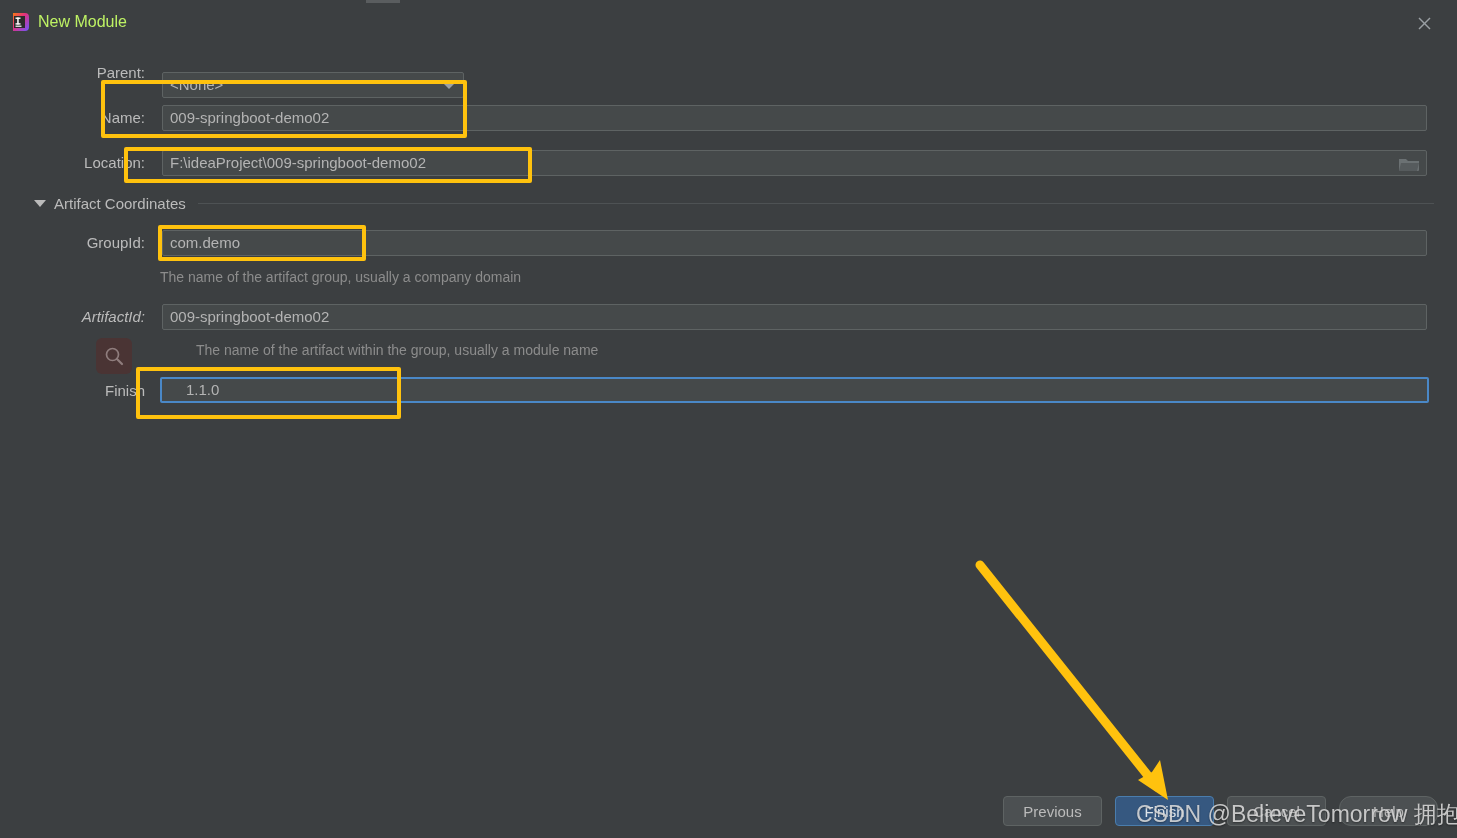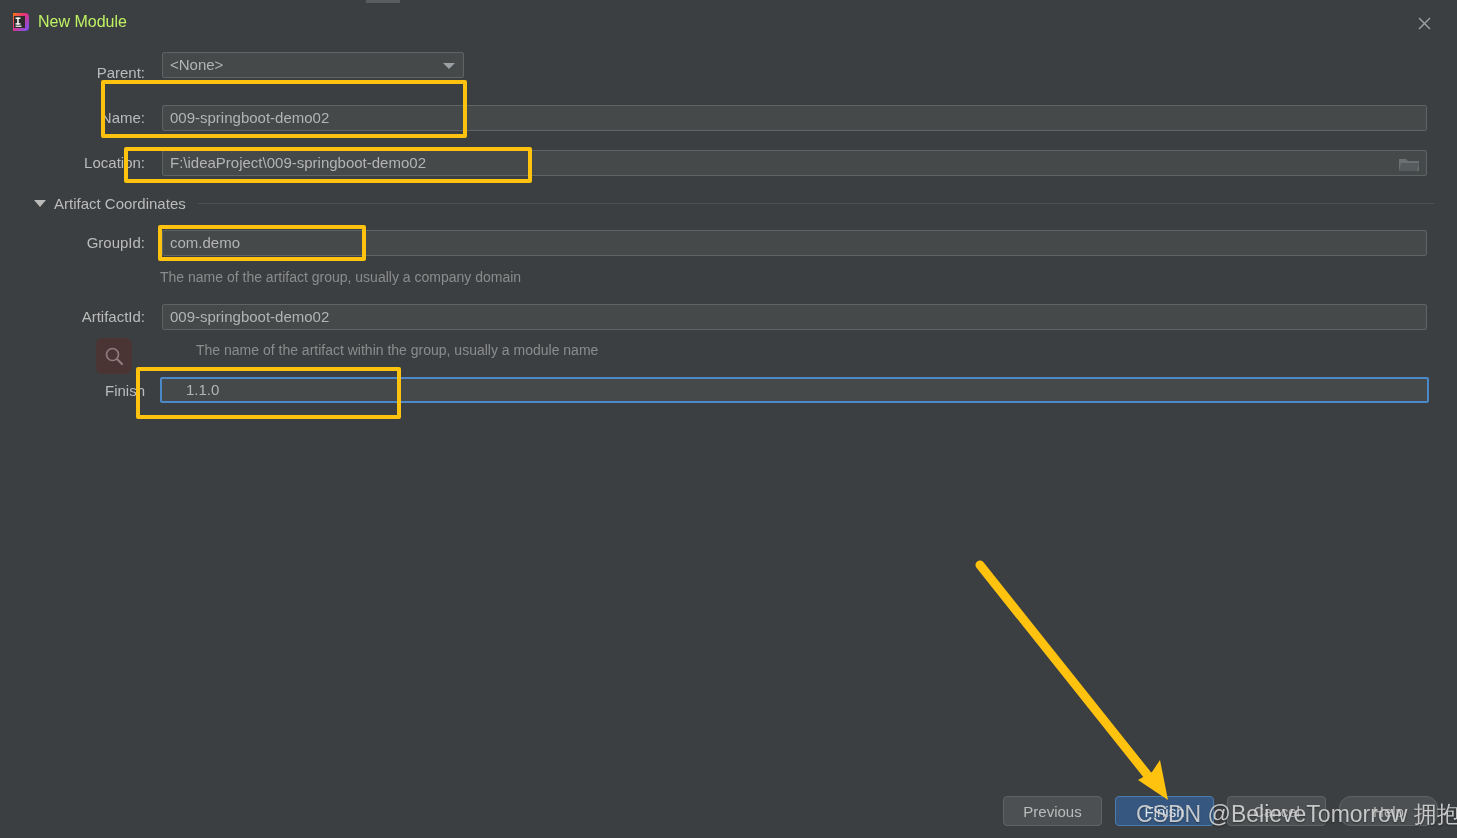--- a/index.html
+++ b/index.html
@@ -183,21 +183,21 @@
     <span class="tb-title">New Module</span>
     <span class="tb-close">
       <svg width="13" height="13" viewBox="0 0 13 13">
         <line x1="1" y1="1" x2="12" y2="12" stroke="#9aa0a4" stroke-width="1.4"></line>
         <line x1="12" y1="1" x2="1" y2="12" stroke="#9aa0a4" stroke-width="1.4"></line>
       </svg>
     </span>
   </div>
 
   <span class="lbl" style="left:0px; top:60px; width:145px;padding-left:8px;">Parent:</span>
-  <div class="combo" style="left:162px; top:52px; width:302px;">
+  <div class="combo" style="left:162px; top:72px; width:302px;">
     <span class="combo-text">&lt;None&gt;</span>
     <span class="combo-arrow"></span>
   </div>
 
   <span class="lbl" style="left:0px; top:105px; width:145px;">Name:</span>
   <div class="field" style="left:162px; top:105px; width:1265px;">009-springboot-demo02</div>
 
   <span class="lbl" style="left:0px; top:150px; width:145px;">Location:</span>
   <div class="field" style="left:162px; top:150px; width:1265px;">F:\ideaProject\009-springboot-demo02</div>
   <span class="browse-btn" style="left:1398px; top:155px;">
@@ -210,21 +210,21 @@
   <div class="section">
     <span class="sec-arrow"></span>
     <span class="sec-title">Artifact Coordinates</span>
     <span class="sec-line"></span>
   </div>
 
   <span class="lbl" style="left:0px; top:230px; width:145px;">GroupId:</span>
   <div class="field" style="left:162px; top:230px; width:1265px;">com.demo</div>
   <span class="helper" style="left:160px; top:268px;">The name of the artifact group, usually a company domain</span>
 
-  <span class="lbl" style="left:0px; top:304px; width:145px;">ArtifactId:</span>
+  <span class="lbl" style="left:0px; top:304px; width:145px;font-style:italic;">ArtifactId:</span>
   <div class="field" style="left:162px; top:304px; width:1265px;">009-springboot-demo02</div>
   <span class="helper" style="left:160px; top:341px;margin-left:36px;">The name of the artifact within the group, usually a module name</span>
 
   <span class="lbl" style="left:0px; top:378px; width:145px;">Finish</span>
   <div class="field focused" style="left:160px; top:377px; width:1269px;">1.1.0</div>
 
   <div class="search-overlay">
     <svg width="22" height="22" viewBox="0 0 22 22">
       <circle cx="9.5" cy="9.5" r="6" fill="none" stroke="#8f7d7d" stroke-width="1.7"></circle>
       <line x1="14" y1="14" x2="19" y2="19" stroke="#8f7d7d" stroke-width="2.2" stroke-linecap="round"></line>

